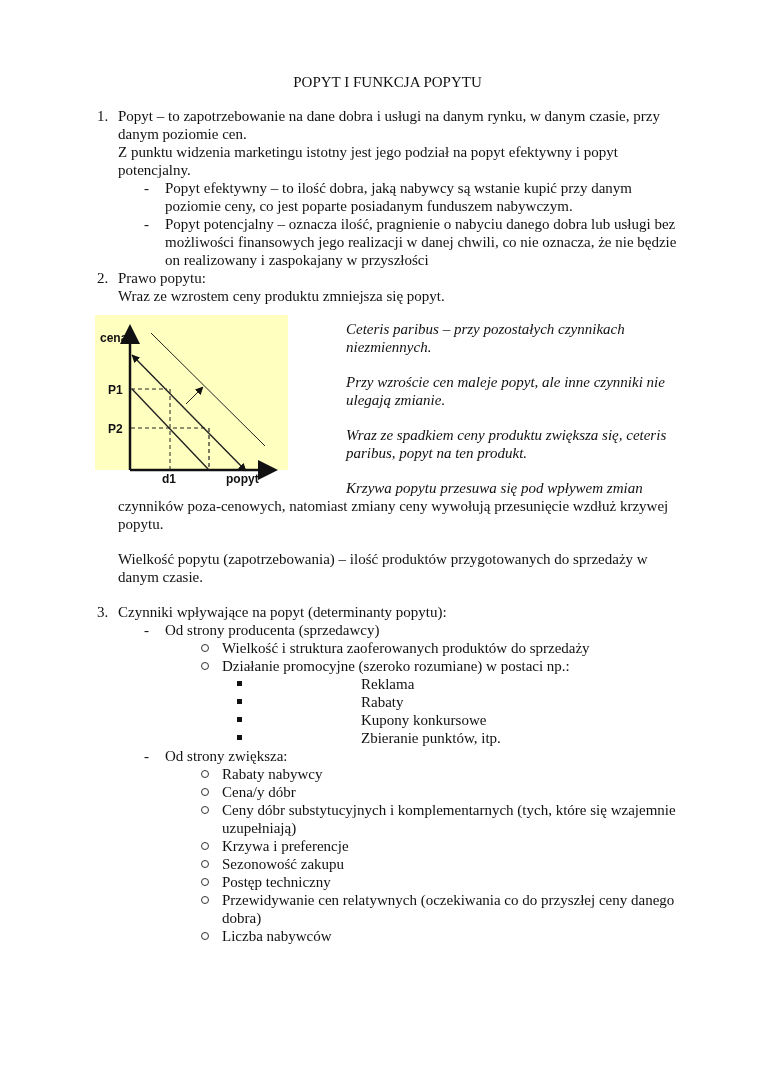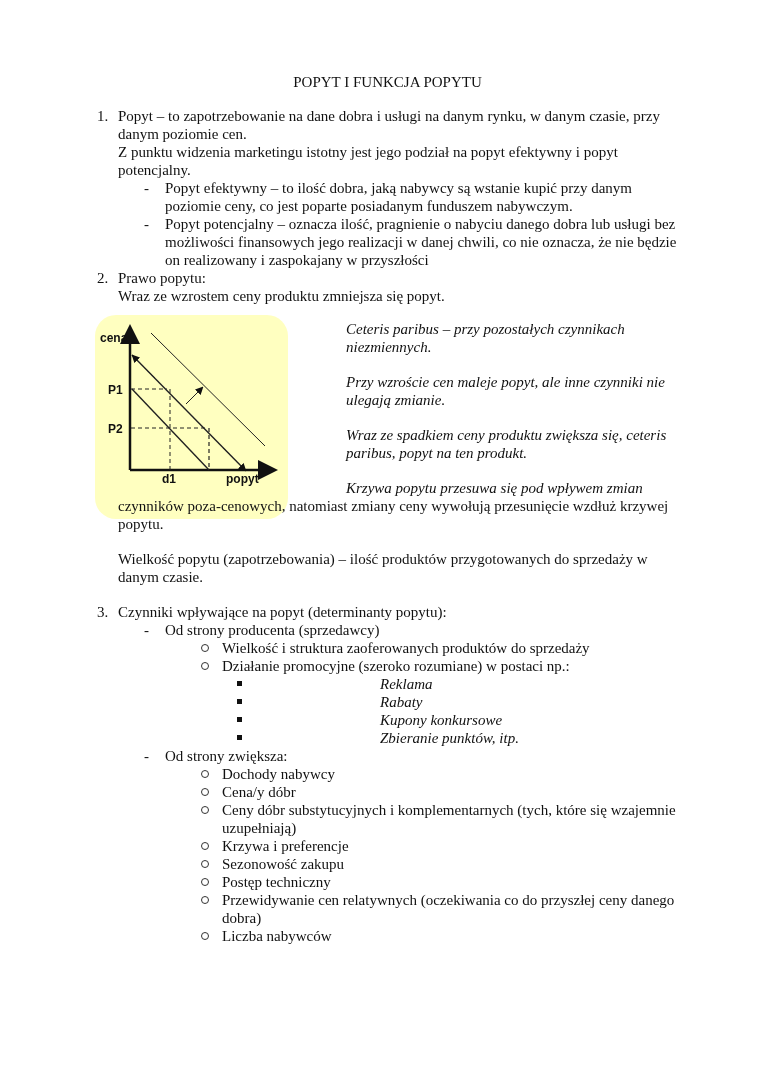--- a/index.html
+++ b/index.html
@@ -7,26 +7,26 @@
     width: 760px; height: 1075px; position: relative; overflow: hidden;
     font-family: "Liberation Serif", serif; font-size: 15px; color: #111;
   }
   .abs { position: absolute; white-space: nowrap; line-height: 18px; }
   .title { left: 0; width: 775px; text-align: center; top: 73px; }
   .num { left: 97px; }
   .t1 { left: 118px; text-align: center; }
   .dash { left: 144px; }
   .t2 { left: 165px; }
   .t3 { left: 222px; }
-  .t4 { left: 380px; font-style: italic; }
+  .t4 { left: 361px; }
   .right { left: 346px; font-style: italic; }
   .wide { left: 118px; }
   .sqbox { position:absolute; width:5px; height:5px; background:#111; }
   .circbox { position:absolute; width:6px; height:6px; border:1px solid #333; border-radius:50%; }
-  #diagram { position: absolute; left: 95px; top: 315px; width: 193px; height: 204px; background: #ffffc0; border-radius: 21px; }
+  #diagram { position: absolute; left: 95px; top: 315px; width: 193px; height: 155px; background: #ffffc0; }
   #diagram svg { position:absolute; left:0; top:0; }
   .dlabel { font-family: "Liberation Sans", sans-serif; font-weight: bold; font-size: 12px; fill: #111; }
 </style>
 </head>
 <body>
 
 <div class="abs title">POPYT I FUNKCJA POPYTU</div>
 
 <div class="abs num" style="top:107px">1.</div>
 <div class="abs t1" style="top:107px">Popyt – to zapotrzebowanie na dane dobra i usługi na danym rynku, w danym czasie, przy</div>
@@ -111,21 +111,21 @@
 <div class="abs t4" style="top:693px">Rabaty</div>
 <span class="sqbox" style="left:237px;top:717px"></span>
 <div class="abs t4" style="top:711px">Kupony konkursowe</div>
 <span class="sqbox" style="left:237px;top:735px"></span>
 <div class="abs t4" style="top:729px">Zbieranie punktów, itp.</div>
 
 <div class="abs dash" style="top:747px">-</div>
 <div class="abs t2" style="top:747px">Od strony zwiększa:</div>
 
 <span class="circbox" style="left:201px;top:770px"></span>
-<div class="abs t3" style="top:765px">Dochody nabywcy</div>
+<div class="abs t3" style="top:765px">Rabaty nabywcy</div>
 <span class="circbox" style="left:201px;top:788px"></span>
 <div class="abs t3" style="top:783px">Cena/y dóbr</div>
 <span class="circbox" style="left:201px;top:806px"></span>
 <div class="abs t3" style="top:801px">Ceny dóbr substytucyjnych i komplementarnych (tych, które się wzajemnie</div>
 <div class="abs t3" style="top:819px">uzupełniają)</div>
 <span class="circbox" style="left:201px;top:842px"></span>
 <div class="abs t3" style="top:837px">Krzywa i preferencje</div>
 <span class="circbox" style="left:201px;top:860px"></span>
 <div class="abs t3" style="top:855px">Sezonowość zakupu</div>
 <span class="circbox" style="left:201px;top:878px"></span>

